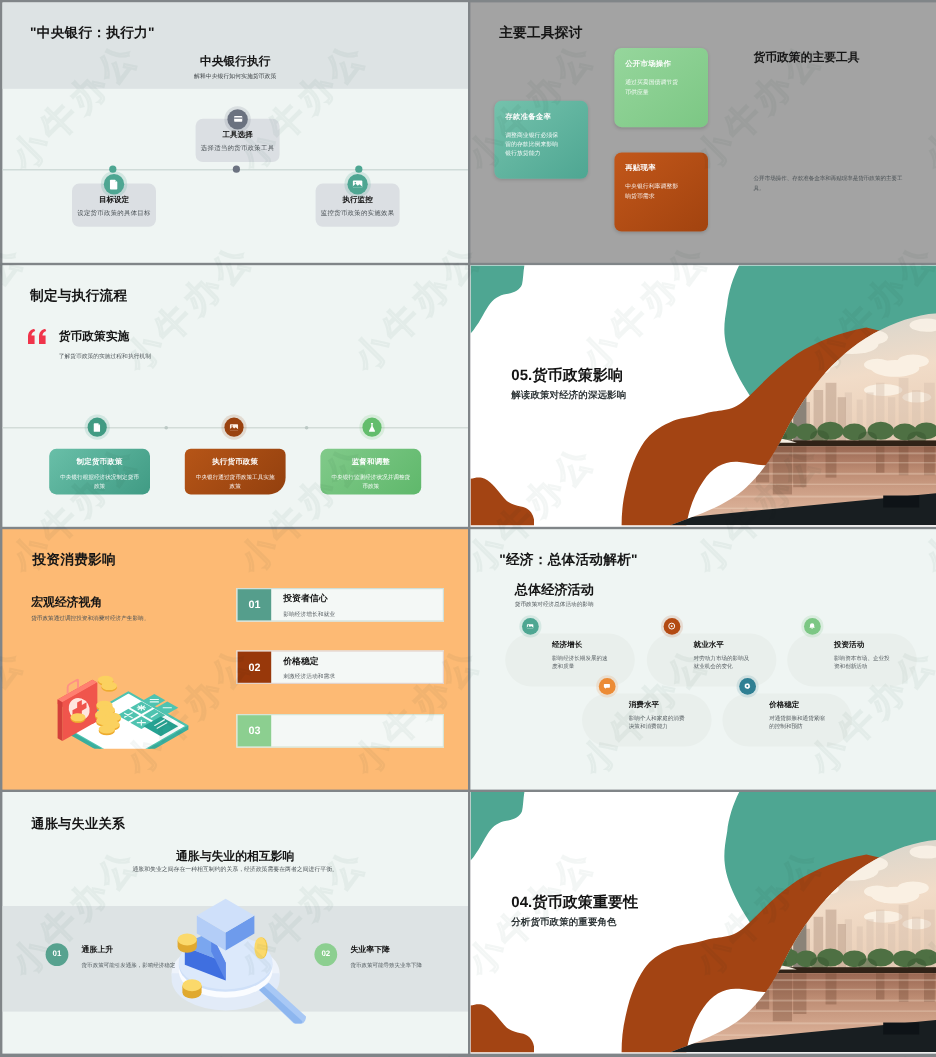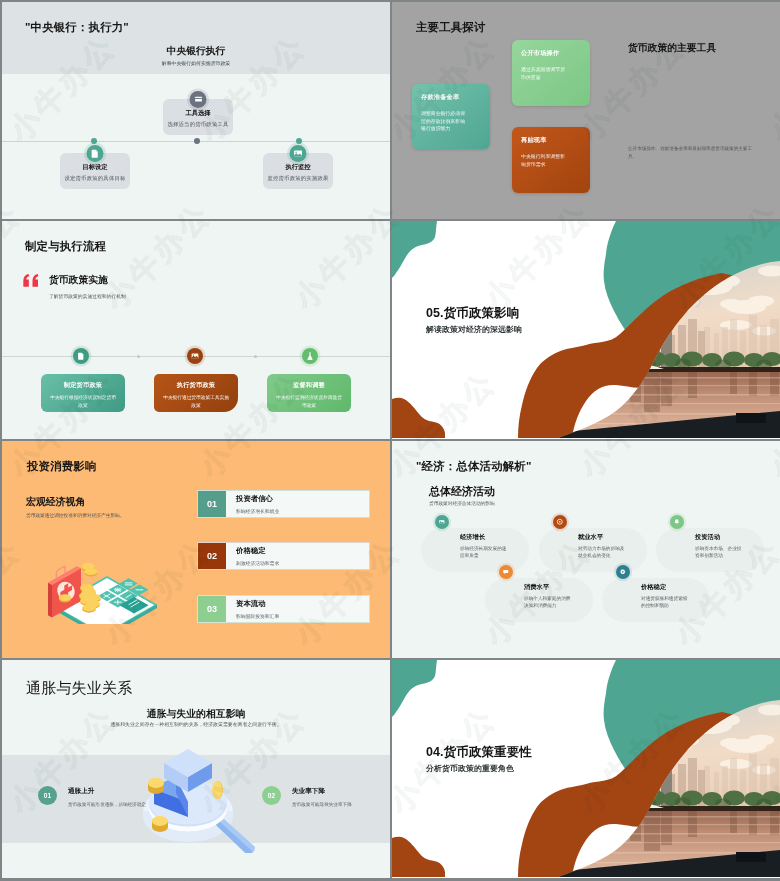--- a/index.html
+++ b/index.html
@@ -103,21 +103,21 @@
 .s6-ic.c-teal{background:#4ea692;box-shadow:0 0 0 2.2px rgba(78,166,146,.16)}
 .s6-ic.c-brown{background:#b34a12;box-shadow:0 0 0 2.2px rgba(179,74,18,.14)}
 .s6-ic.c-green{background:#7cc784;box-shadow:0 0 0 2.2px rgba(124,199,132,.18)}
 .s6-ic.c-orange{background:#ec8b35;box-shadow:0 0 0 2.2px rgba(236,139,53,.16)}
 .s6-ic.c-blue{background:#2f7f93;box-shadow:0 0 0 2.2px rgba(47,127,147,.14)}
 .s6-cl{position:absolute;left:39px;top:5px;font-size:6.3px;font-weight:bold;color:#111}
 .s6-cd{position:absolute;left:39px;top:17px;width:48px;font-size:4.65px;color:#555c60;line-height:7px}
 
 
 .s7{background:#eff5f3}
-.s7-title{position:absolute;left:24px;top:19px;font-size:15px;font-weight:normal;color:#161616;letter-spacing:.2px}
+.s7-title{position:absolute;left:24px;top:19px;font-size:11px;font-weight:bold;color:#161616;letter-spacing:.2px}
 .s7-heading{position:absolute;left:0;top:47px;width:388px;text-align:center;font-size:9.9px;font-weight:bold;color:#161616}
 .s7-sub{position:absolute;left:0;top:61px;width:388px;text-align:center;font-size:4.9px;color:#4b5256}
 .s7-band{position:absolute;left:0;top:95px;width:388px;height:88px;background:#dde3e4}
 .s7-art{position:absolute;left:140px;top:85px}
 .s7-item{position:absolute}
 .s7-item.w1{left:36px;top:122px;width:128px}
 .s7-item.w2{left:260px;top:122px;width:128px}
 .s7-circ{position:absolute;left:0;top:4px;width:19px;height:19px;border-radius:50%;display:flex;align-items:center;justify-content:center;font-size:6.6px;font-weight:bold;color:#fff}
 .s7-circ.n1{background:#57a28f}
 .s7-circ.n2{background:#8ccf90}
@@ -450,24 +450,20 @@
     </div>
     <div class="s5-item i2">
       <div class="s5-num">02</div>
       <div class="s5-body">
         <div class="s5-il">价格稳定</div>
         <div class="s5-id">刺激经济活动和需求</div>
       </div>
     </div>
     <div class="s5-item i3">
       <div class="s5-num">03</div>
-      <div class="s5-body">
-        <div class="s5-il">资本流动</div>
-        <div class="s5-id">影响国际投资和汇率</div>
-      </div>
     </div>
   </div>
 
   <div class="slide s6">
     <div class="s6-title">"经济：总体活动解析"</div>
     <div class="s6-heading">总体经济活动</div>
     <div class="s6-sub">货币政策对经济总体活动的影响</div>
 
     <div class="s6-card q1">
       <div class="s6-ic c-teal">

